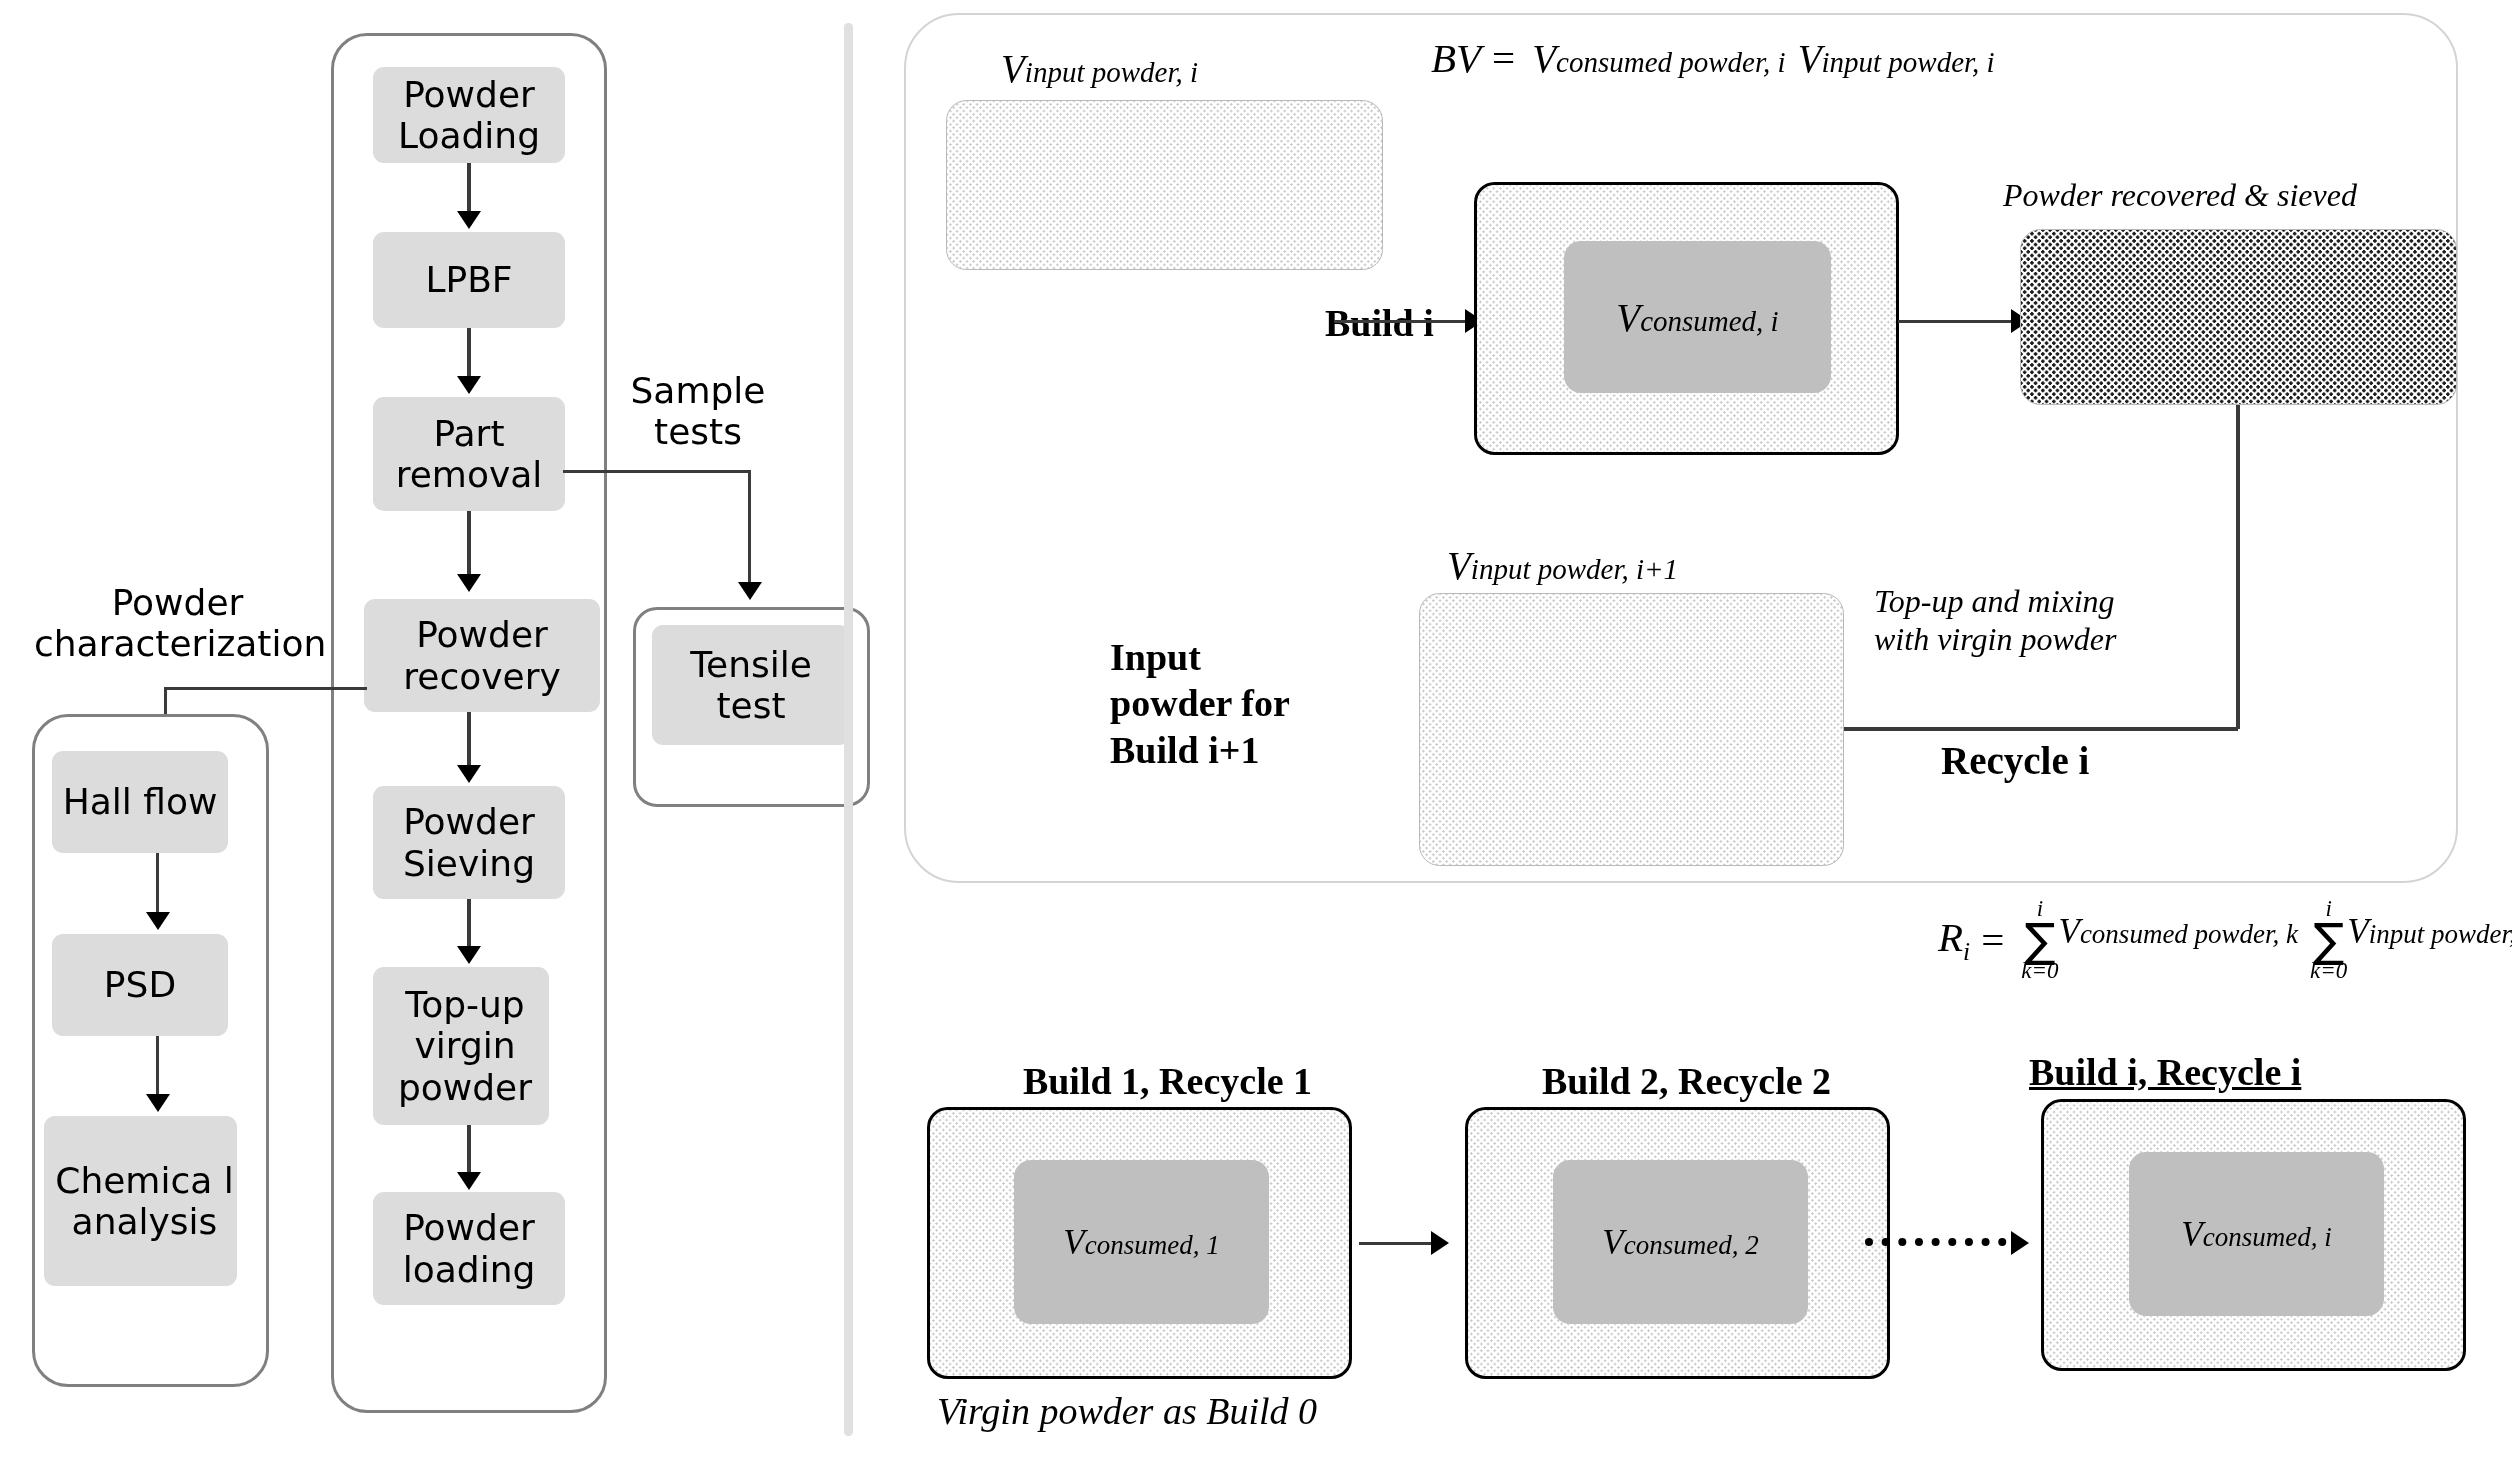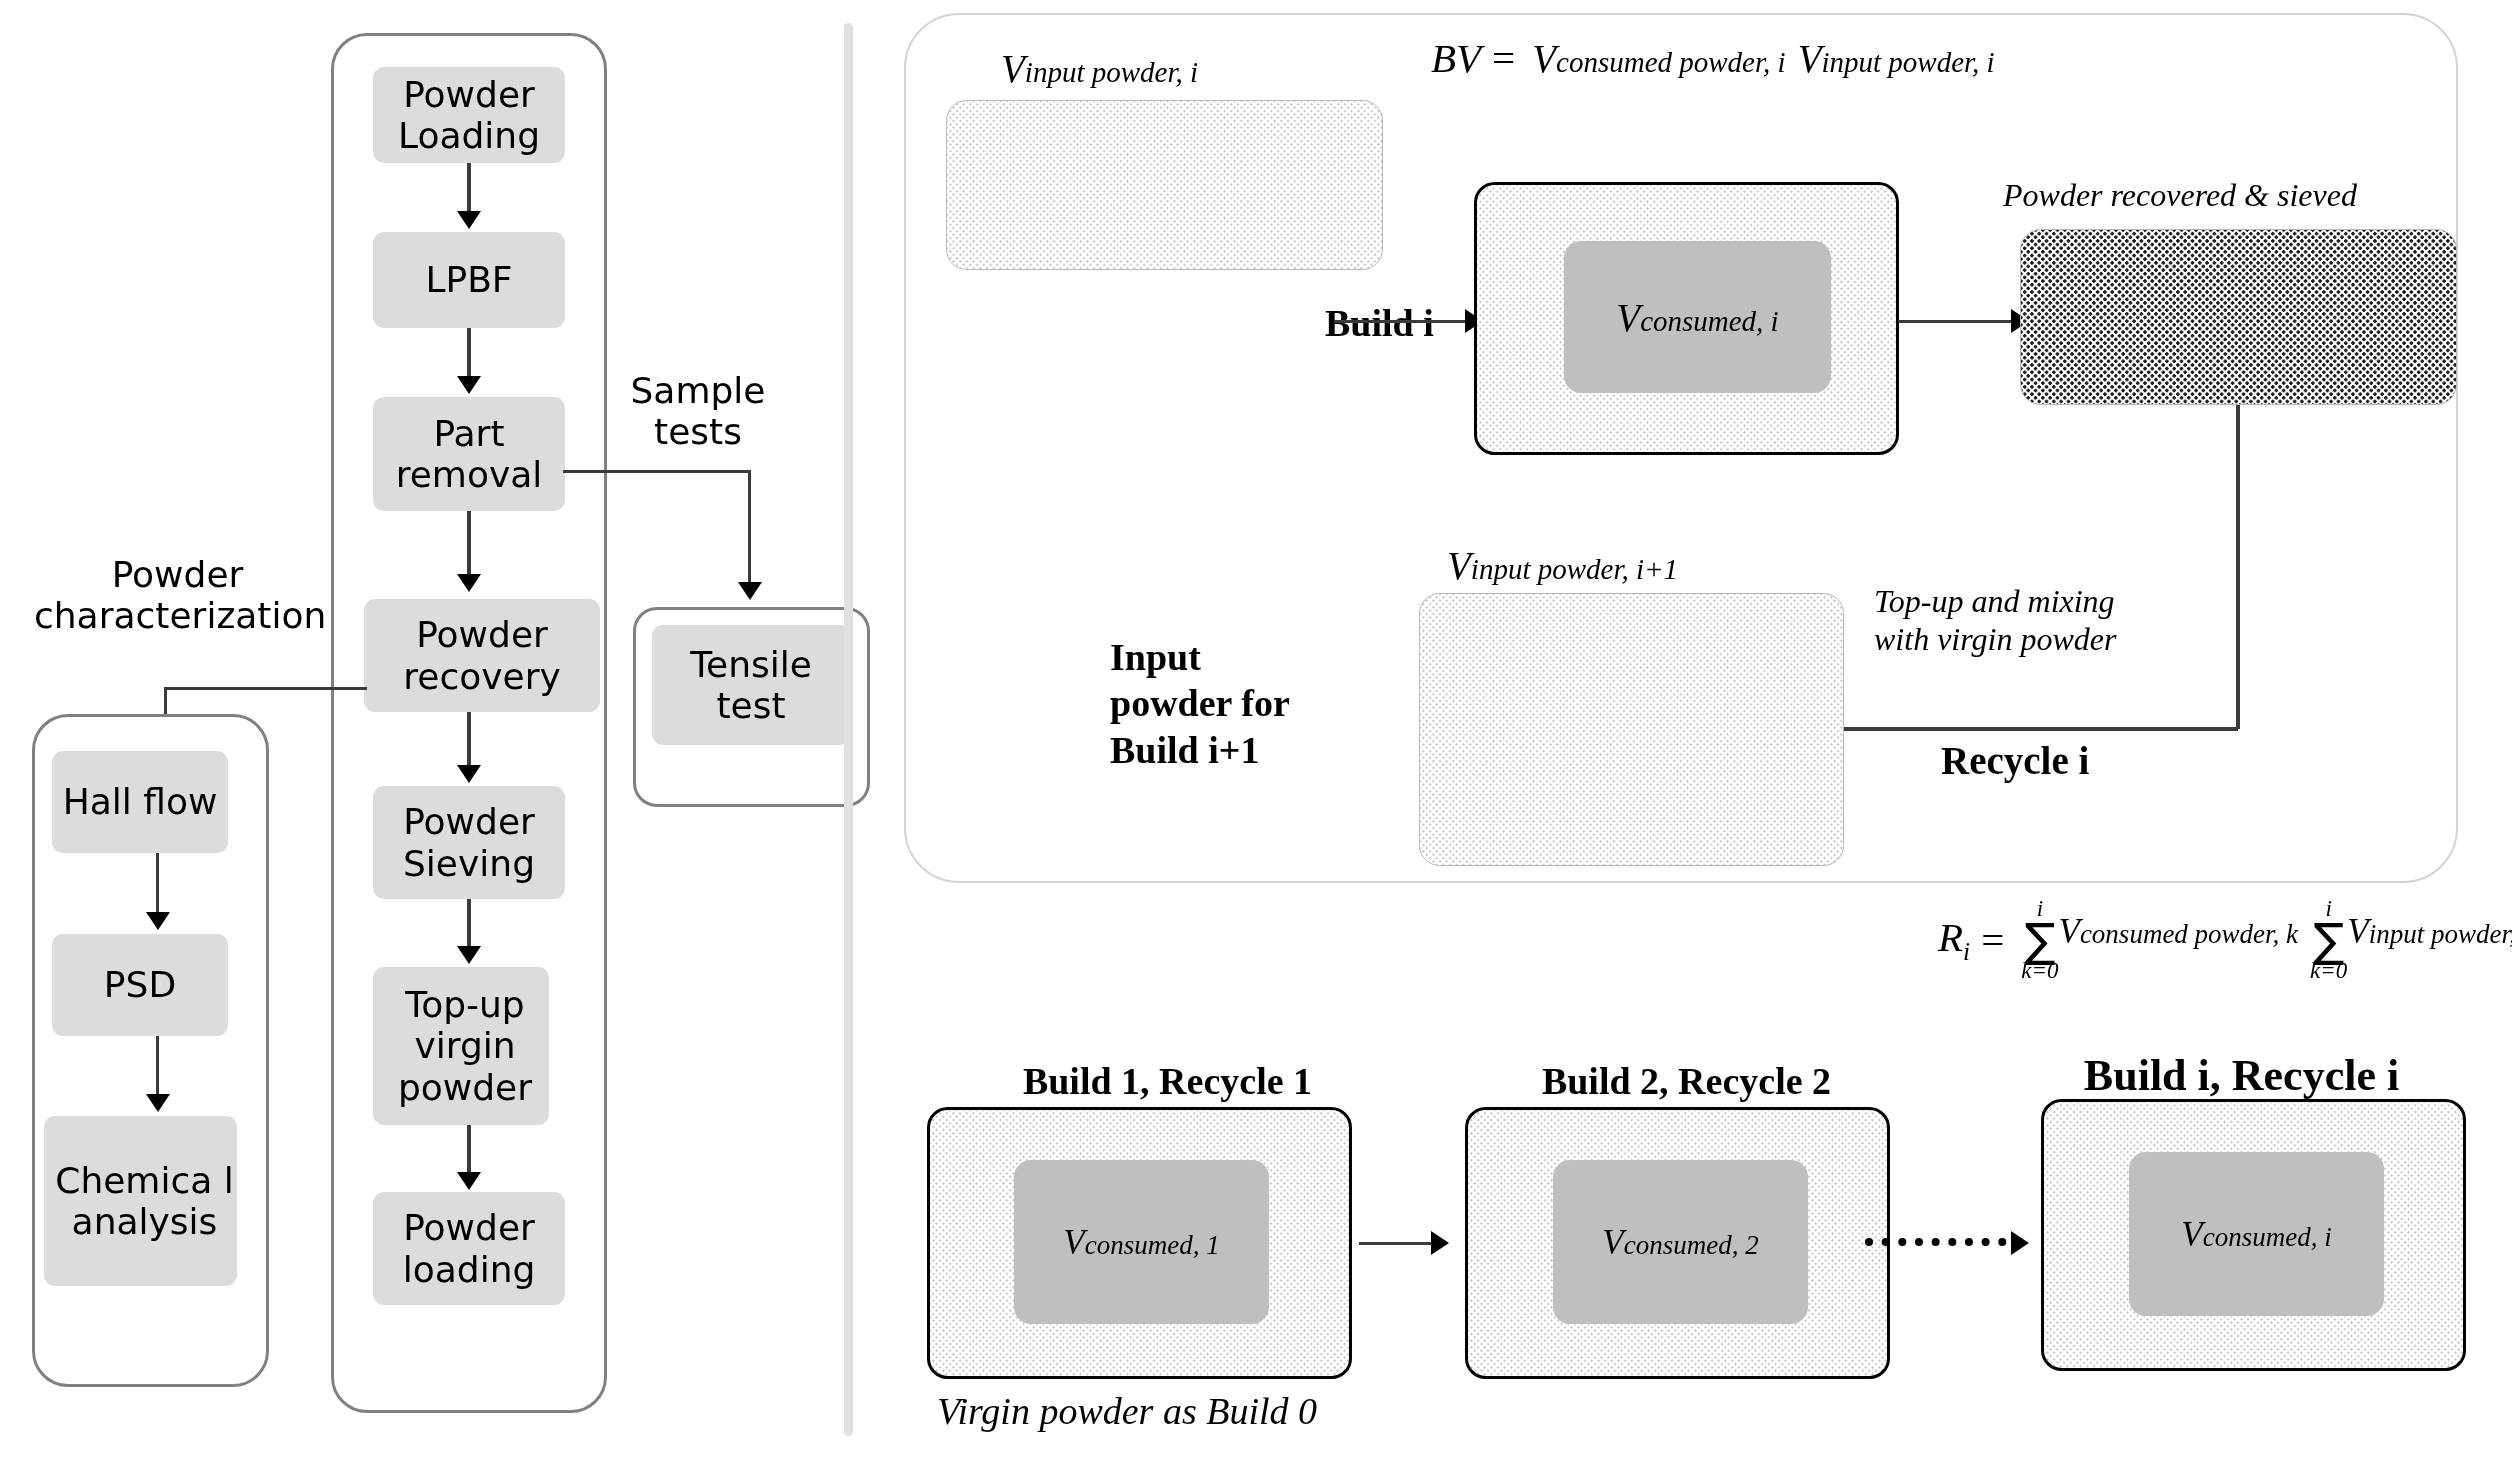--- a/index.html
+++ b/index.html
@@ -156,21 +156,21 @@
 tests</div>
 
   <div class="abs hline" style="left:563px;top:470px;width:188px;height:3px;"></div>
   <div class="abs vline" style="left:748px;top:470px;width:3px;height:115px;"></div>
   <div class="abs arrow-down" style="left:738px;top:582px;"></div>
 
   <div class="abs round-group" style="left:633px;top:607px;width:237px;height:200px;border-radius:24px;"></div>
   <div class="abs proc-box" style="left:652px;top:625px;width:198px;height:120px;">Tensile
 test</div>
 
-  <div class="abs plain-label" style="left:0px;top:554px;width:321px;padding-left:34px;">Powder
+  <div class="abs plain-label" style="left:0px;top:582px;width:321px;padding-left:34px;">Powder
 characterization</div>
 
   <div class="abs hline" style="left:164px;top:687px;width:203px;height:3px;"></div>
   <div class="abs vline" style="left:164px;top:687px;width:3px;height:64px;"></div>
   <div class="abs arrow-down" style="left:153px;top:747px;"></div>
 
   <div class="abs round-group" style="left:32px;top:714px;width:237px;height:673px;"></div>
 
   <div class="abs proc-box" style="left:52px;top:751px;width:176px;height:102px;">Hall
 flow</div>
@@ -290,21 +290,21 @@
   <div class="abs pw-box pw-thick speckle-light" style="left:1465px;top:1107px;width:425px;height:272px;"></div>
   <div class="abs consumed" style="left:1553px;top:1160px;width:255px;height:164px;">
     <span class="mathv">
       <span class="big" style="font-size:35px;">V</span><span class="sub" style="font-size:27px;">consumed, 2</span>
     </span>
   </div>
 
   <div class="abs dotted-arrow" style="left:1865px;top:1238px;width:158px;"></div>
   <div class="abs arrow-right" style="left:2011px;top:1231px;"></div>
 
-  <div class="abs bold-serif" style="left:2029px;top:1049px;width:425px;text-align:center;font-size:44px;">Build i, Recycle i</div>
+  <div class="abs bold-serif" style="left:2029px;top:1049px;width:425px;font-size:38px;text-decoration:underline;">Build i, Recycle i</div>
   <div class="abs pw-box pw-thick speckle-light" style="left:2041px;top:1099px;width:425px;height:272px;"></div>
   <div class="abs consumed" style="left:2129px;top:1152px;width:255px;height:164px;">
     <span class="mathv">
       <span class="big" style="font-size:35px;">V</span><span class="sub" style="font-size:27px;">consumed, i</span>
     </span>
   </div>
 
   <div class="abs ital-note" style="left:937px;top:1389px;font-size:38px;">Virgin powder as Build 0</div>
 
 </div>

